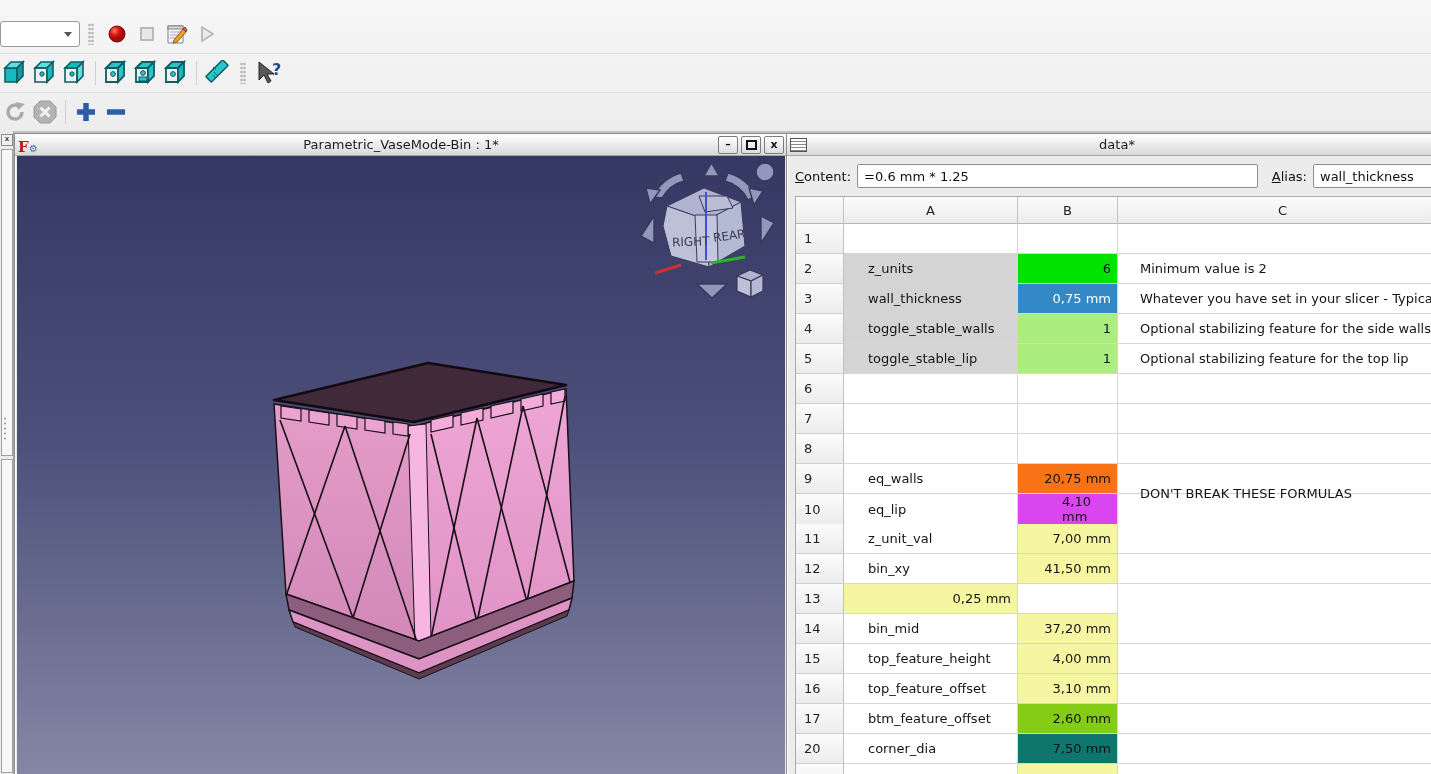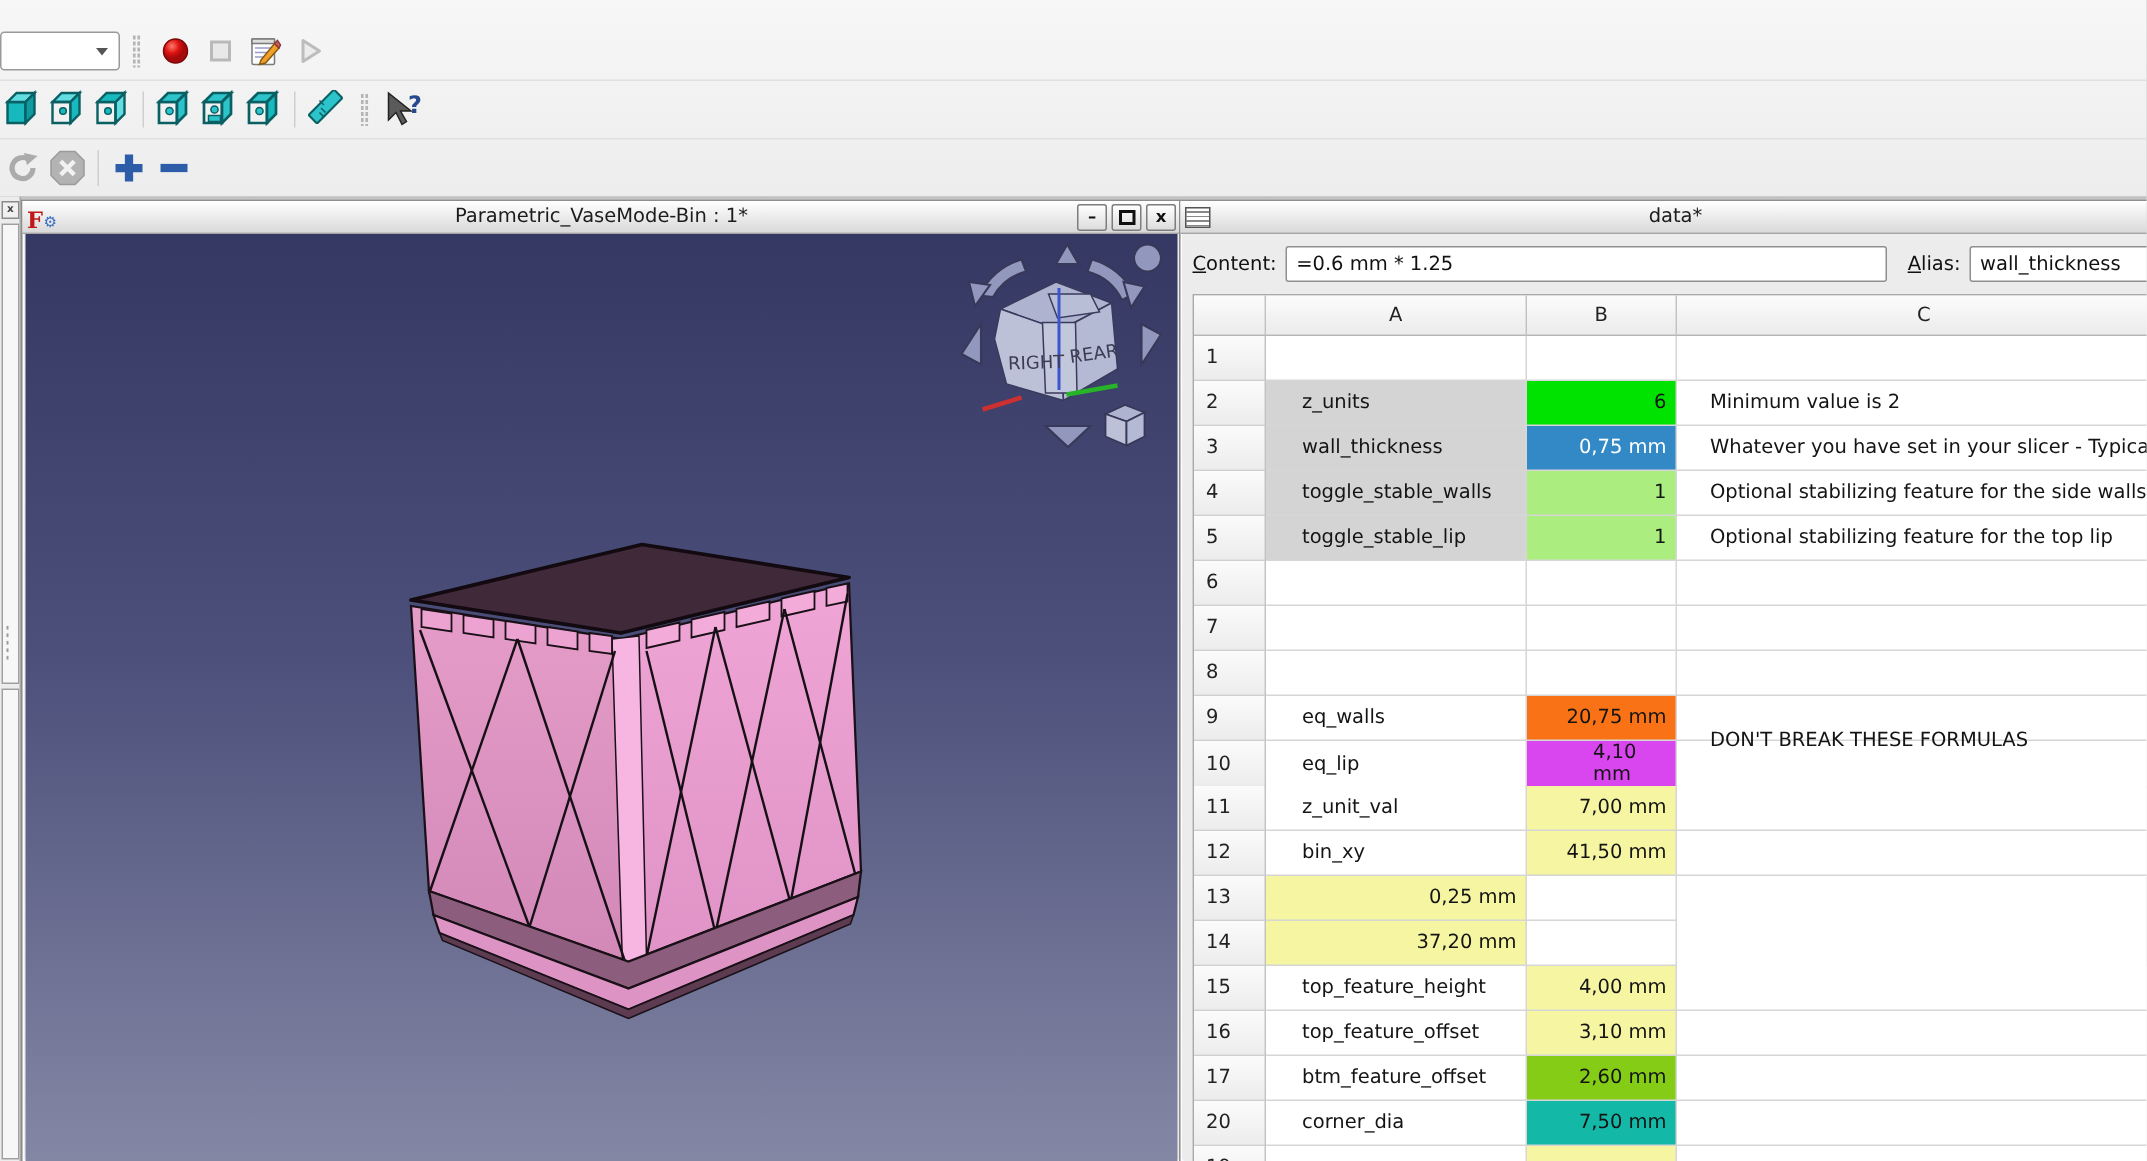--- a/index.html
+++ b/index.html
@@ -422,20 +422,21 @@
               <div class="cell cell-b" style="background: rgb(245, 245, 162);">41,50 mm</div>
               <div class="cell cell-c"></div>
             </div>
             <div class="srow">
               <div class="rowhead">13</div>
               <div class="cell cell-b" style="background: rgb(245, 245, 162);">0,25 mm</div>
               <div class="cell cell-c"></div>
             </div>
             <div class="srow">
               <div class="rowhead">14</div>
+              <div class="cell cell-a">bin_mid</div>
               <div class="cell cell-b" style="background: rgb(245, 245, 162);">37,20 mm</div>
               <div class="cell cell-c"></div>
             </div>
             <div class="srow">
               <div class="rowhead">15</div>
               <div class="cell cell-a">top_feature_height</div>
               <div class="cell cell-b" style="background: rgb(245, 245, 162);">4,00 mm</div>
               <div class="cell cell-c"></div>
             </div>
             <div class="srow">
@@ -446,21 +447,21 @@
             </div>
             <div class="srow">
               <div class="rowhead">17</div>
               <div class="cell cell-a">btm_feature_offset</div>
               <div class="cell cell-b" style="background: #84cc16;">2,60 mm</div>
               <div class="cell cell-c"></div>
             </div>
             <div class="srow">
               <div class="rowhead">20</div>
               <div class="cell cell-a">corner_dia</div>
-              <div class="cell cell-b" style="background: #14b8a6;">7,50 mm</div>
+              <div class="cell cell-b" style="background: #0f766e;">7,50 mm</div>
               <div class="cell cell-c"></div>
             </div>
             <div class="srow">
               <div class="rowhead">19</div>
               <div class="cell cell-a"></div>
               <div class="cell cell-b" style="background: rgb(245, 245, 162);"></div>
               <div class="cell cell-c"></div>
             </div>
           </div>
       </div>

